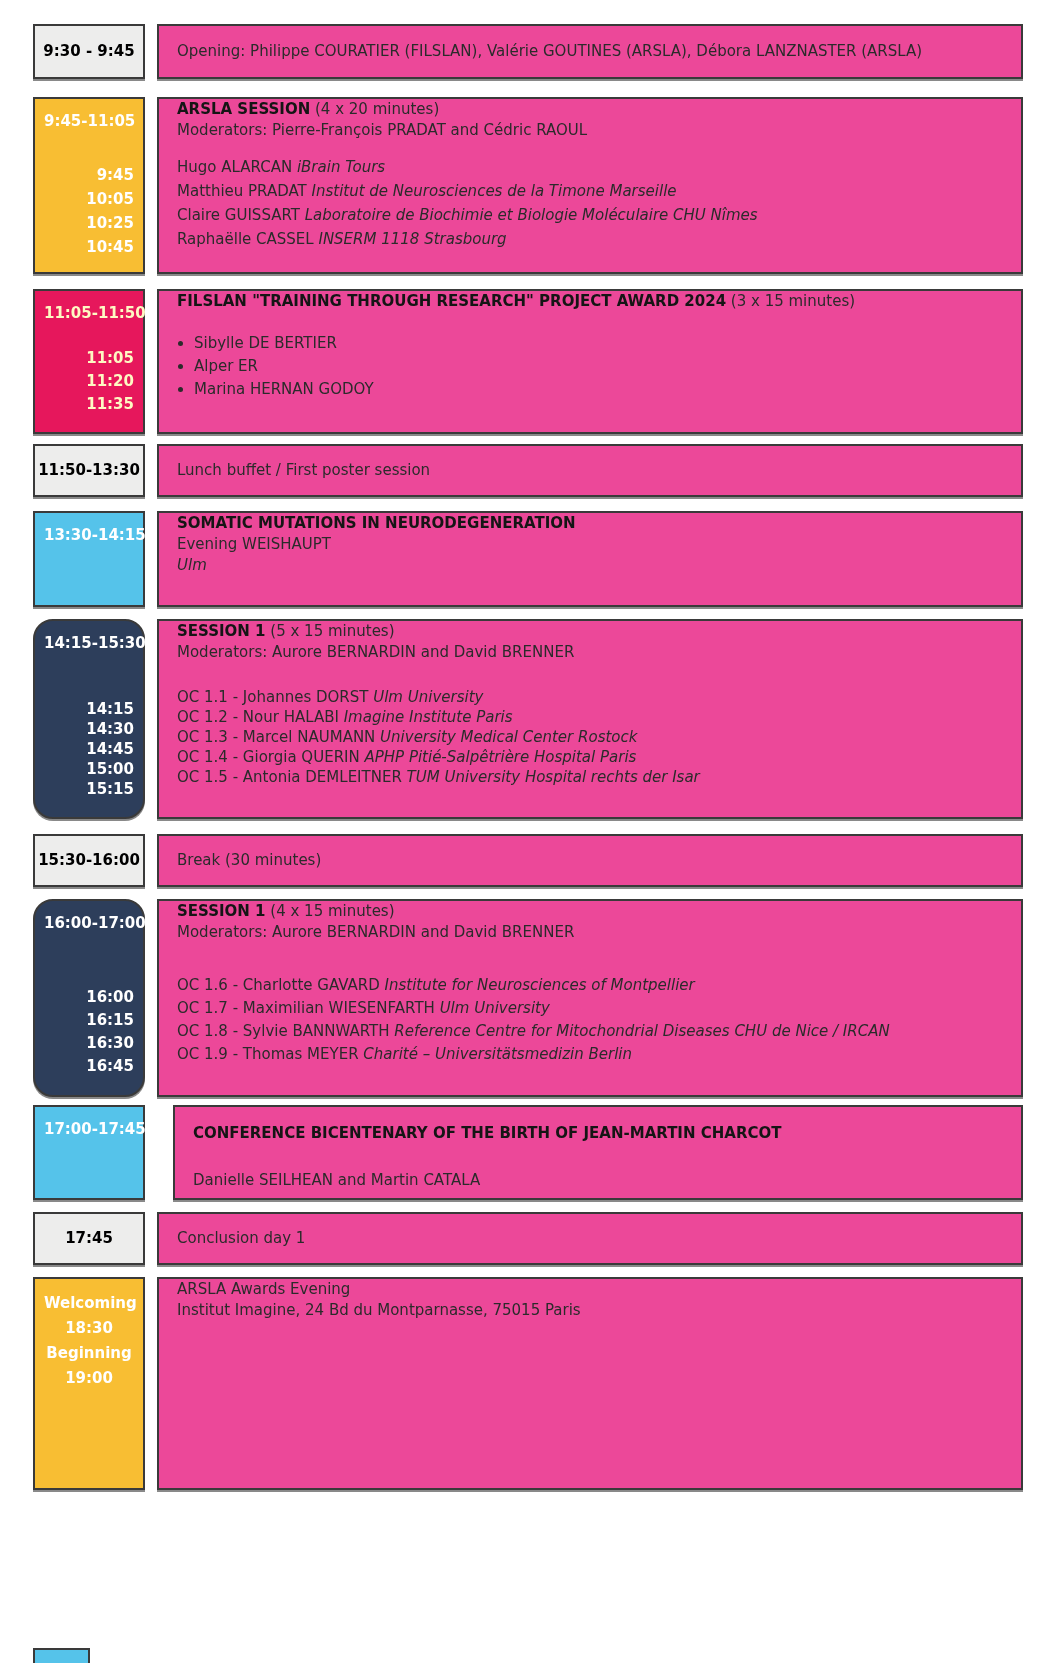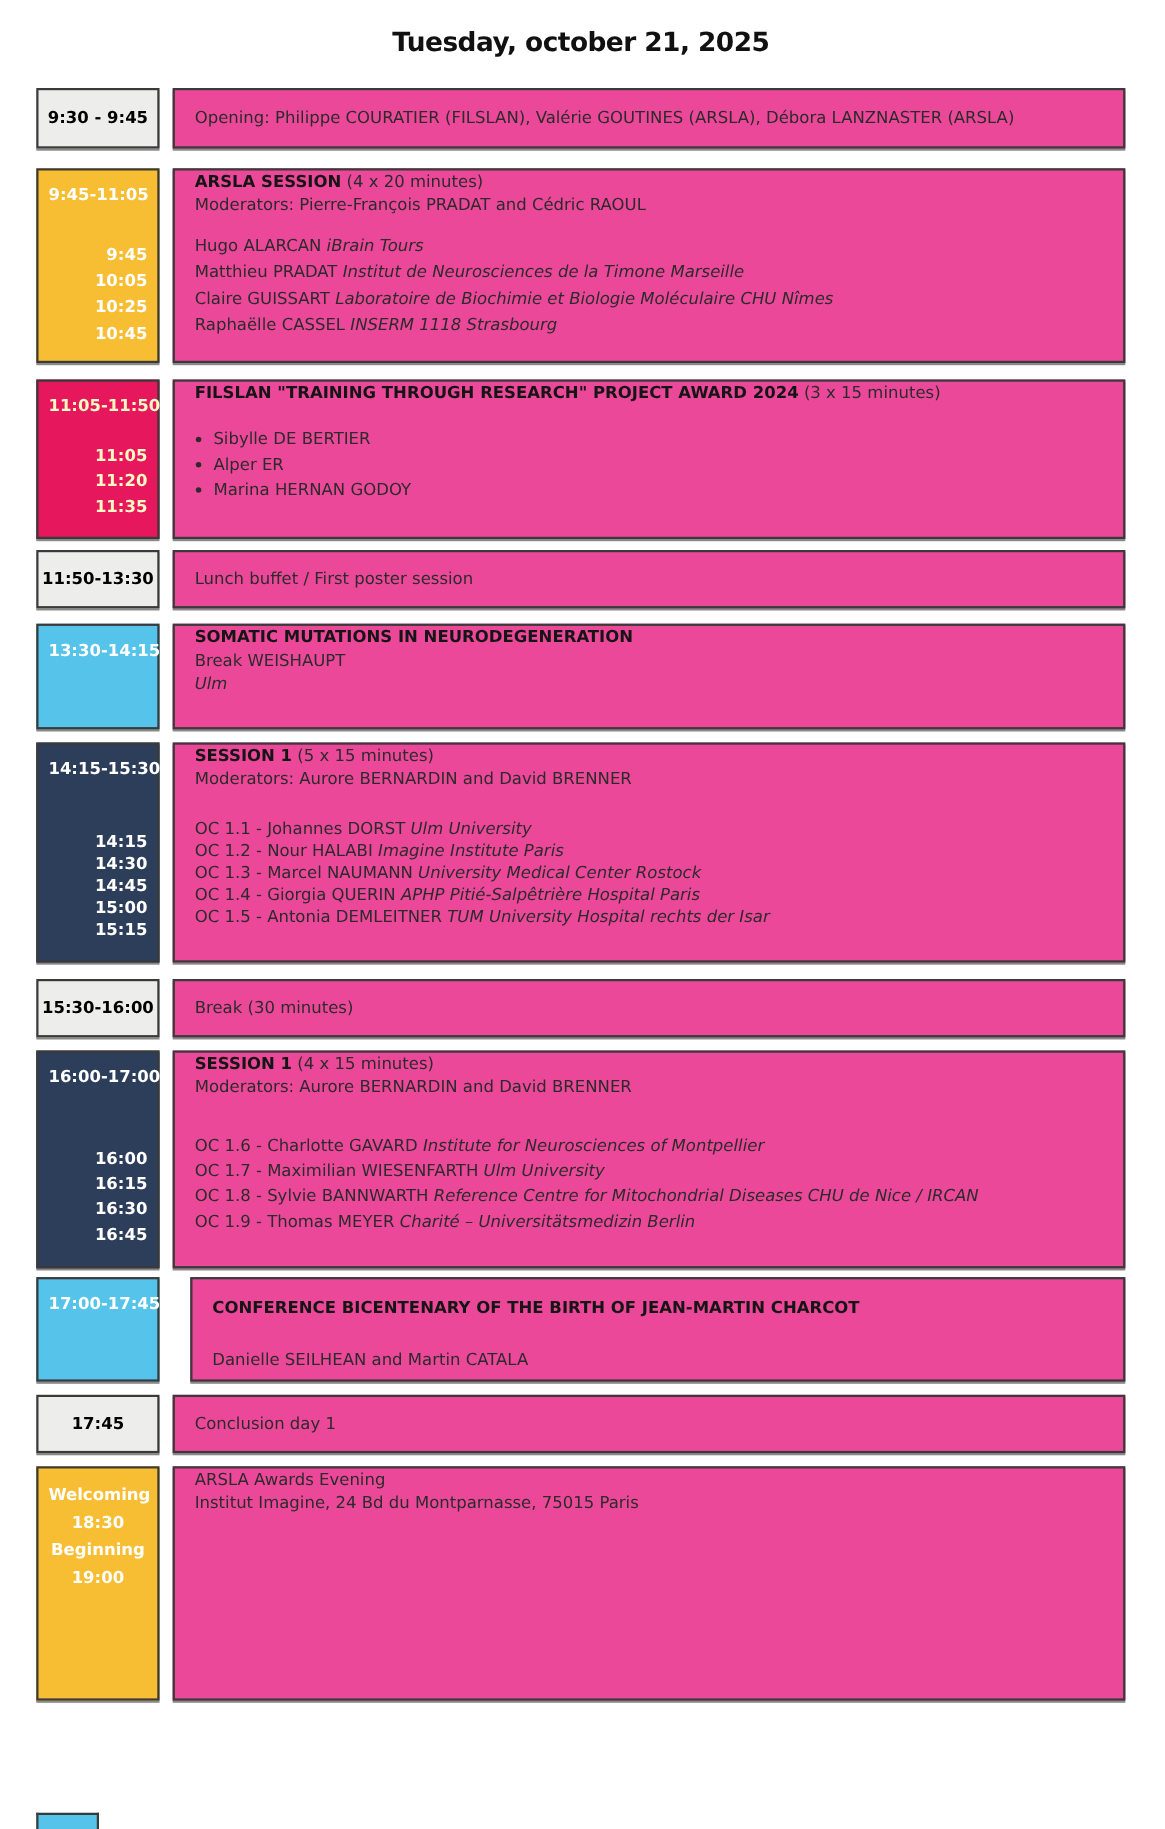--- a/index.html
+++ b/index.html
@@ -14,21 +14,21 @@
   .row{display:flex;width:990px;align-items:stretch;}
   .time-cell{width:112px;flex:0 0 112px;border:2px solid var(--border);box-shadow:0 2px 0 rgba(40,40,40,0.55);
     font-weight:bold;font-size:15px;padding:12px 9px;margin-right:12px;}
   .time-cell .range{line-height:21px;text-align:right;white-space:nowrap;}
   .time-cell .slots{text-align:right;}
   .tc-gray{background:var(--gray);color:#000;display:flex;align-items:center;justify-content:center;padding:4px;}
   .tc-gray .range{text-align:center;}
   .tc-yellow{background:var(--yellow);color:#fff;}
   .tc-pink{background:var(--pink);color:#fef9c3;}
   .tc-sky{background:var(--sky);color:#fff;}
-  .tc-navy{background:var(--navy);color:#fff;}
+  .tc-navy{background:var(--navy);color:#fff;border-radius:20px;}
   .tc-center{text-align:center;padding-top:12px;}
   .tc-center .tline{line-height:25px;text-align:center;}
   .content-cell{flex:1;background:#ec4899;border:2px solid var(--border);box-shadow:0 2px 0 rgba(40,40,40,0.55);
     padding:0 18px;font-size:15px;line-height:21px;display:flex;flex-direction:column;}
   .blk-heading .hb{font-weight:bold;color:#151515;}
   .it{font-style:italic;}
   .talks .talk{white-space:nowrap;}
   ul.bullets{list-style:disc;padding-left:17px;}
   
   .row-1{min-height:55px;margin-bottom:18px;}
@@ -53,21 +53,20 @@
   .row-9 .blk-text{margin-top:26px;}
   .row-10{min-height:53px;margin-bottom:12px;}
   .row-11{min-height:213px;}
   .next-partial{position:absolute;left:33px;top:1648px;width:57px;height:15px;background:var(--sky);
     border:2px solid var(--border);border-bottom:none;}
 </style>
 </head>
 <body>
 
 <div class="page">
-  <div class="title">Tuesday, october 21, 2025</div>
   <div id="schedule">
       <div class="row row-1">
         <div class="time-cell tc-gray">
           <div class="range">9:30 - 9:45</div>
         </div>
         <div class="content-cell">
           <div class="blk-text">Opening: Philippe COURATIER (FILSLAN), Valérie GOUTINES (ARSLA), Débora LANZNASTER (ARSLA)</div>
         </div>
       </div>
       <div class="row row-2">
@@ -116,21 +115,21 @@
         <div class="content-cell">
           <div class="blk-text">Lunch buffet / First poster session</div>
         </div>
       </div>
       <div class="row row-5">
         <div class="time-cell tc-sky">
           <div class="range">13:30-14:15</div>
         </div>
         <div class="content-cell">
           <div class="blk-heading"><span class="hb">SOMATIC MUTATIONS IN NEURODEGENERATION</span></div>
-          <div class="blk-text">Break WEISHAUPT</div>
+          <div class="blk-text">Evening WEISHAUPT</div>
           <div class="blk-text it">Ulm</div>
         </div>
       </div>
       <div class="row row-6">
         <div class="time-cell tc-navy">
           <div class="range">14:15-15:30</div>
           <div class="slots">
             <div class="slot">14:15</div>
             <div class="slot">14:30</div>
             <div class="slot">14:45</div>

